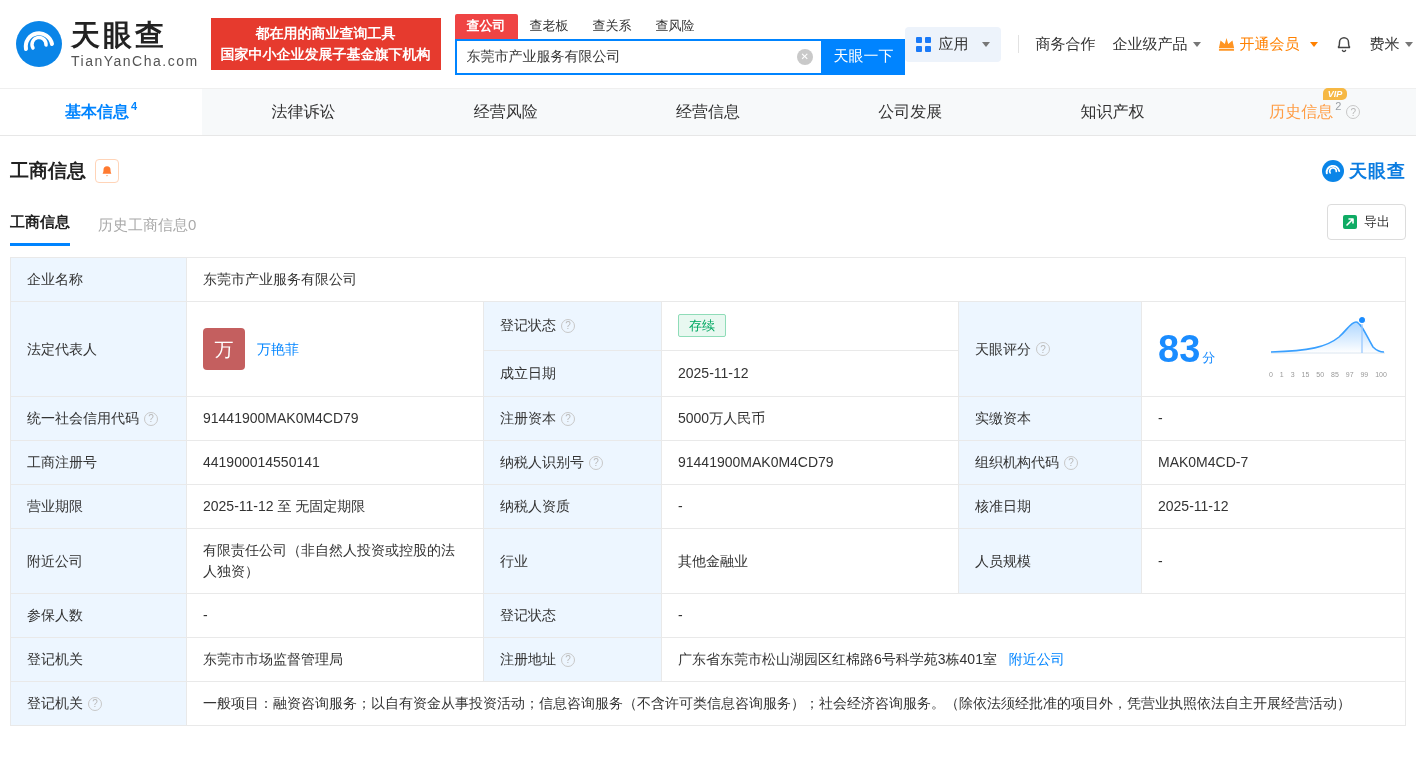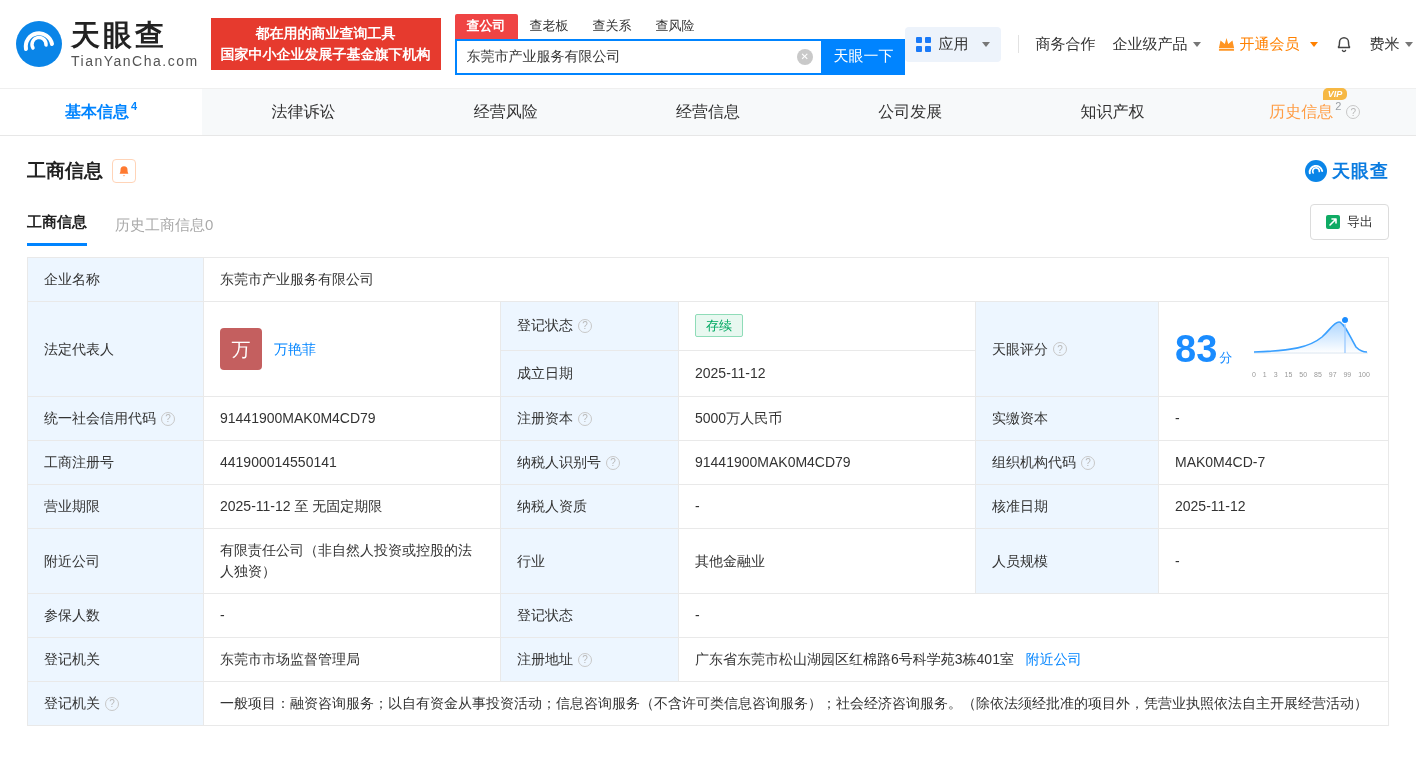--- a/index.html
+++ b/index.html
@@ -51,21 +51,21 @@
   .tab.history .sup { color:#9aa0a6; }
   .tab-lbl-wrap { position:relative; display:inline-flex; align-items:center; }
   .vip-ribbon { position:absolute; top:-14px; right:-14px; background:#f6b844; color:#fff;
                 font-size:9px; font-weight:bold; font-style:italic; padding:1px 5px;
                 border-radius:5px 5px 5px 0; }
   .q { display:inline-flex; width:14px; height:14px; border:1px solid #c8c8c8; border-radius:50%;
        color:#b9b9b9; font-size:10px; align-items:center; justify-content:center; margin-left:5px;
        cursor:pointer; flex:none; }
   .q::after { content:"?"; }
   
-  .content { padding:0 27px; }
+  .content { padding:0 10px; }
   .sec-head { display:flex; align-items:center; margin-top:22px; }
   .sec-title { font-size:19px; font-weight:bold; color:#222; }
   .bell-badge { margin-left:9px; width:24px; height:24px; border:1px solid #ffd4b8; border-radius:4px;
                 display:flex; align-items:center; justify-content:center; cursor:pointer; background:#fff; }
   .mini-logo { margin-left:auto; display:flex; align-items:center; gap:5px; }
   .mini-logo span { font-size:18px; font-weight:bold; color:#0b7ce0; letter-spacing:1px; }
   .subtab-row { display:flex; align-items:flex-end; margin-top:20px; }
   .subtab { font-size:15px; cursor:pointer; padding-bottom:11px; }
   .subtab.active { font-weight:bold; color:#222; border-bottom:3px solid #0084ff; }
   .subtab.muted { color:#aaa; margin-left:28px; }

